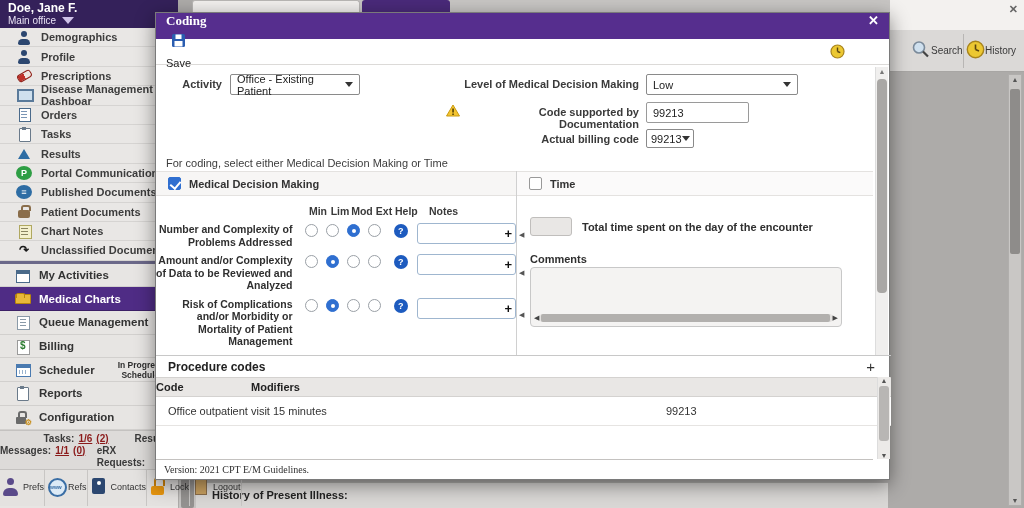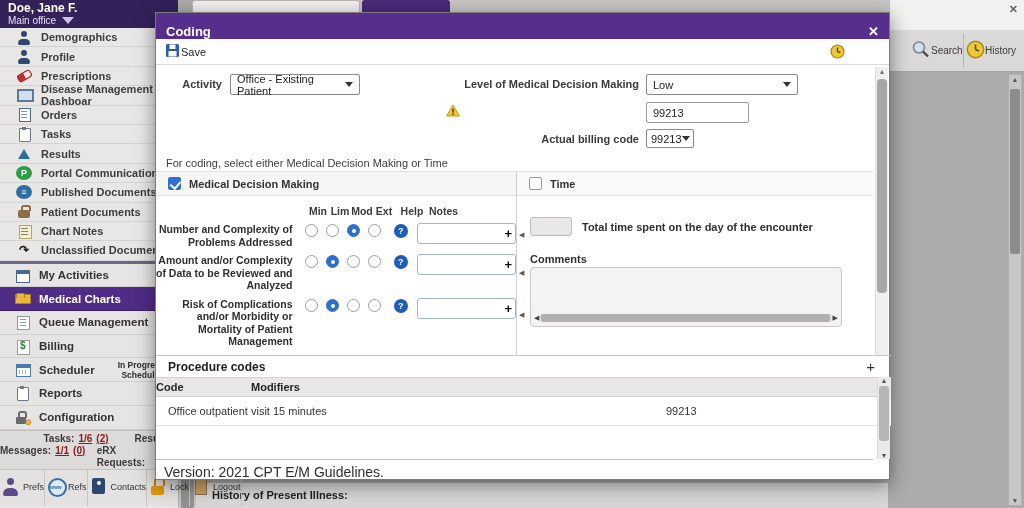--- a/index.html
+++ b/index.html
@@ -42,25 +42,25 @@
   .tool { width:50px; display:flex; flex-direction:row; align-items:center; gap:0; font-size:10px; color:#3a3a3a; cursor:pointer; }
   .tooldiv { width:1px; height:34px; background:#b8b6b4; margin:0 2px; }
   .content-bg { position:absolute; left:0; right:0; top:72px; bottom:0; background:#adaba9; }
   .note-band { position:absolute; left:0; width:692px; bottom:0; height:26px; background:#d9d7d5; border-top:1px solid #b0aeac; font-size:11px; font-weight:bold; color:#222; line-height:25px; padding-left:16px; }
   .vscroll-right { position:absolute; right:2px; top:74px; bottom:2px; width:14px; background:#c9c7c5; border:1px solid #b0aeac; }
   .vscroll-right .arr { position:absolute; left:0; width:12px; text-align:center; font-size:7px; color:#555; }
   .vscroll-right .thumb { position:absolute; left:1px; top:14px; width:10px; height:165px; background:#8e8c8a; border-radius:2px; }
 
   
   .modal { position:absolute; left:155px; top:12px; width:735px; height:468px; background:#fff; border:1px solid #7a7a7a; box-shadow:0 5px 18px rgba(0,0,0,.45); z-index:5; }
-  .modal-title { height:26px; background:#562e8e; color:#fff; display:flex; align-items:flex-end; justify-content:space-between; padding:0 10px; }
+  .modal-title { height:26px; background:#562e8e; color:#fff; display:flex; align-items:flex-start; justify-content:space-between; padding:0 10px;font-family:Liberation Serif, serif; }
   .modal-title .t { font-size:13px; font-weight:bold; }
   .modal-title .x { font-size:13px; font-weight:bold; cursor:pointer; }
   .modal-toolbar { height:26px; border-bottom:1px solid #dcdad8; display:flex; align-items:center; padding:0 10px; }
-  .save-btn { display:flex; align-items:center; gap:2px; font-size:11px; color:#222; cursor:pointer; }
+  .save-btn { display:flex; align-items:center; gap:8px; font-size:11px; color:#222; cursor:pointer;flex-direction:column; }
   .tb-clock { margin-left:auto; margin-right:34px; cursor:pointer; display:flex; }
   .modal-body { position:relative; height:414px; font-size:11px; color:#333; }
 
   .flabel { position:absolute; font-size:11px; font-weight:bold; color:#3a3a3a; text-align:right; }
   .select { position:absolute; height:21px; border:1px solid #8a8a8a; border-radius:2px; background:#fff; display:flex; align-items:center; padding:0 6px; font-size:11px; color:#222; cursor:pointer; }
   .select .cv { width:0; height:0; border-left:4px solid transparent; border-right:4px solid transparent; border-top:5px solid #333; margin-left:auto; }
   .tinput { position:absolute; height:21px; border:1px solid #9a9a9a; border-radius:2px; background:#fff; font-size:11px; padding:0 6px; color:#222; font-family:"Liberation Sans",sans-serif; }
   .warn { position:absolute; display:flex; }
 
   .instruction { position:absolute; left:10px; top:92px; font-size:11px; color:#3c3c3c; }
@@ -68,21 +68,21 @@
   .two-col { position:absolute; left:0; top:106px; width:717px; height:184px; }
   .left-col { position:absolute; left:0; top:0; width:360px; height:184px; }
   .right-col { position:absolute; left:360px; top:0; width:357px; height:184px; border-left:1px solid #d0d0d0; }
   .cb-band { height:25px; background:#f7f6f5; border-top:1px solid #e4e2e0; border-bottom:1px solid #e4e2e0; display:flex; align-items:center; gap:8px; padding-left:12px; font-size:11px; font-weight:bold; color:#333; }
   .checkbox { width:13px; height:13px; border:1px solid #999; border-radius:2px; background:#fff; position:relative; cursor:pointer; flex:0 0 13px; }
   .checkbox.checked { background:#2f6fd0; border-color:#2f6fd0; }
   .checkbox.checked::after { content:""; position:absolute; left:3px; top:1px; width:5px; height:8px; border:solid #fff; border-width:0 2px 2px 0; transform:rotate(40deg); }
 
   .mdm-head { display:flex; margin-left:151px; margin-top:9px; font-size:10.5px; font-weight:bold; color:#3a3a3a; }
   .mdm-head .rc { width:22px; text-align:center; }
-  .mdm-head .hc { width:34px; text-align:center; }
+  .mdm-head .hc { width:34px; }
   .mdm-row { display:flex; align-items:flex-start; margin-top:6px; }
   .mdm-label { width:143px; margin-right:8px; text-align:right; font-size:10.5px; font-weight:bold; line-height:12.5px; color:#2f2f2f; }
   .rcell { width:22px; display:flex; justify-content:center; padding-top:1px; }
   .hcell { width:34px; display:flex; justify-content:center; padding-top:1px; }
   .radio { width:13px; height:13px; border:1px solid #9aa0a6; border-radius:50%; background:#fff; cursor:pointer; position:relative; }
   .radio.selected { background:#2f6fd0; border-color:#2f6fd0; }
   .radio.selected::after { content:""; position:absolute; left:4px; top:4px; width:4px; height:4px; border-radius:50%; background:#fff; }
   .help-ic { width:14px; height:14px; border-radius:50%; background:#1d5bbf; color:#fff; font-size:9px; font-weight:bold; text-align:center; line-height:14px; cursor:pointer; }
   .notes-cell { position:relative; width:99px; }
   .notes-cell input { width:99px; height:21px; border:1px solid #9fb6cf; border-radius:3px; font-size:11px; padding:0 14px 0 4px; font-family:"Liberation Sans",sans-serif; }
@@ -108,21 +108,21 @@
   .proc-add { margin-left:auto; font-size:15px; color:#333; cursor:pointer; }
   .ptable-head { height:20px; background:#e9e7e5; border-top:1px solid #d4d2d0; border-bottom:1px solid #d4d2d0; display:flex; align-items:center; font-size:11px; font-weight:bold; color:#222; }
   .ptable-row { height:29px; display:flex; align-items:center; font-size:11px; color:#333; border-bottom:1px solid #e6e4e2; background:#fff; }
   .pc-desc { flex:1; padding-left:12px; }
   .pc-code { width:95px; }
   .pc-mod { width:130px; }
   .proc-scroll { position:absolute; right:1px; top:22px; width:13px; height:82px; background:#eceae8; border-left:1px solid #ddd; }
   .proc-scroll .au { position:absolute; top:0; left:0; width:12px; text-align:center; font-size:7px; color:#555; }
   .proc-scroll .ad { position:absolute; bottom:0; left:0; width:12px; text-align:center; font-size:7px; color:#555; }
   .proc-scroll .thumb { position:absolute; left:1px; top:9px; width:10px; height:55px; background:#b8b6b4; border-radius:3px; }
-  .modal-footer { position:absolute; left:0; top:394px; width:717px; border-top:1px solid #c4c2c0; padding:4px 0 0 8px; font-size:14px; color:#2f2f2f; }
+  .modal-footer { position:absolute; left:0; top:394px; width:717px; border-top:1px solid #c4c2c0; padding:4px 0 0 8px; font-size:10px; color:#2f2f2f;font-family:Liberation Serif, serif; }
 
   
   .ic { display:inline-flex; align-items:center; justify-content:center; width:16px; height:15px; flex:0 0 16px; position:relative; }
   .ic-person::before { content:""; position:absolute; top:1px; left:5px; width:6px; height:6px; border-radius:50%; background:#2c4770; }
   .ic-person::after { content:""; position:absolute; bottom:0; left:2px; width:12px; height:6px; border-radius:5px 5px 2px 2px; background:#2c4770; }
   .ic-monitor::before { content:""; position:absolute; top:1px; left:1px; width:13px; height:9px; border:2px solid #5a7a9a; background:#cfe0ee; }
   .ic-monitor::after { content:""; position:absolute; bottom:1px; left:4px; width:7px; height:2px; background:#5a7a9a; }
   .ic-pill::before { content:""; width:13px; height:6px; border-radius:3px; background:linear-gradient(90deg,#c03028 50%,#efe6e0 50%); border:1px solid #902018; transform:rotate(-30deg); }
   .ic-doc::before { content:""; position:absolute; top:1px; left:3px; width:10px; height:12px; background:#fff; border:1px solid #4a6a8a; }
   .ic-doc::after { content:""; position:absolute; top:4px; left:5px; width:6px; height:7px; background:repeating-linear-gradient(#7a95b5 0 1px,transparent 1px 3px); }
@@ -392,20 +392,21 @@
           <span class="cv"></span>
       </div>
 
       <span class="warn" style="left:290px; top:39px;">
         <svg width="14" height="13">
             <path d="M7 1 L13.5 12 L0.5 12 Z" fill="#f4c430" stroke="#c89a10"></path>
             <rect x="6.3" y="4.5" width="1.5" height="4" fill="#4a3a00"></rect>
             <rect x="6.3" y="9.5" width="1.5" height="1.5" fill="#4a3a00"></rect>
           </svg>
       </span>
+      <span class="flabel" style="left:306px; top:41px; width:177px;">Code supported by Documentation</span>
       <input class="tinput" style="left: 490px; top: 37px; width: 103px;" value="99213">
 
       <span class="flabel" style="left:360px; top:68px; width:123px;">Actual billing code</span>
       <div class="select" style="left:490px; top:64px; width:48px; height:19px; padding:0 4px;">
         <span>99213</span>
           <span class="cv"></span>
       </div>
 
       <div class="instruction">For coding, select either Medical Decision Making or Time</div>
 

